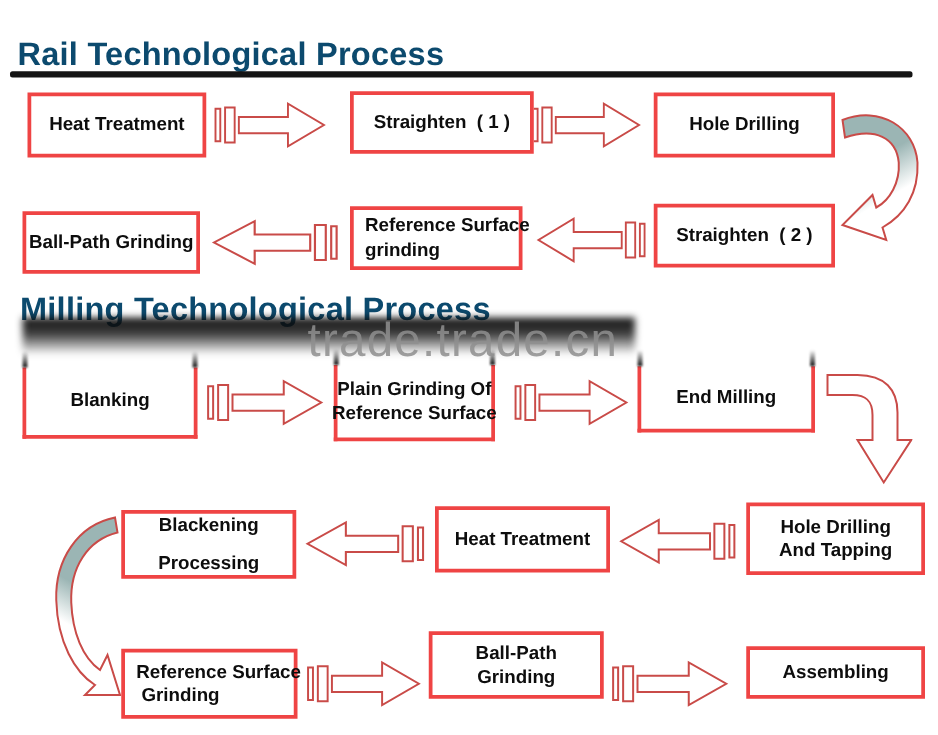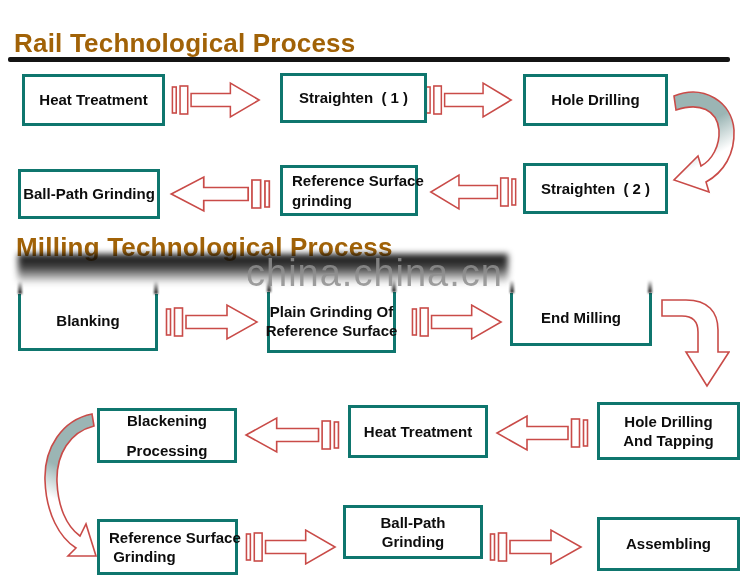--- a/index.html
+++ b/index.html
@@ -3,26 +3,26 @@
 <meta charset="utf-8">
 <style>
   html,body { margin:0; padding:0; background:#fff; }
   .stage {
     position: relative; width: 750px; height: 588px;
     background: #ffffff; overflow: hidden;
     font-family: "Liberation Sans", sans-serif;
   }
   .title {
     position: absolute; font-size: 26px; font-weight: 700;
-    color: #a16207; letter-spacing: 0.2px; white-space: pre; z-index: 2;
+    color: #0c4a6e; letter-spacing: 0.2px; white-space: pre; z-index: 2;
   }
   .rule { position: absolute; background: #141414; height: 5px; border-radius: 2px; z-index: 2; }
   .box {
     position: absolute; box-sizing: border-box; background: #fff;
-    border: 3px solid #0f766e; z-index: 3;
+    border: 3px solid #ef4444; z-index: 3;
     display: flex; flex-direction: column; justify-content: center; align-items: center;
     font-size: 15px; font-weight: 700; color: #0d0d0d; line-height: 1.3; text-align: center;
   }
   .box .ln { white-space: pre; }
   .box.align-left { align-items: flex-start; text-align: left; padding-left: 9px; }
   .box.no-top { border-top: none; }
   .tick {
     position: absolute; width: 4px; height: 13px; top: -13px;
     background: linear-gradient(to top, #161616, rgba(0,0,0,0));
     filter: blur(0.8px); z-index: 3;
@@ -118,21 +118,21 @@
       <path d="M 22 15.5 H 63 V 5 L 93 22 L 63 39 V 28.5 H 22 Z" fill="#fff" stroke="#c94b48" stroke-width="1.6"></path>
     </svg>
   </div>
 
   <div class="box" style="left:523px; top:163px; width:145px; height:51px;text-align:right;">
     <span class="ln">Straighten  ( 2 )</span>
   </div>
 
   <div class="title" style="left:16px; top:232px;">Milling Technological Process</div>
   <div class="smear"></div>
-  <div class="watermark">china.china.cn</div>
+  <div class="watermark">trade.trade.cn</div>
 
   <div class="box no-top" style="left:18px; top:294px; width:140px; height:57px;">
     <div class="tick l"></div>
     <div class="tick r"></div>
     <span class="ln">Blanking</span>
   </div>
 
   <div class="arrow" style="left:164px; top:300px; width:96px; height:44px;">
     <svg viewBox="0 0 96 44" preserveAspectRatio="none">
       <rect x="2.5" y="9" width="4" height="26" fill="#fff" stroke="#c94b48" stroke-width="1.6"></rect>
@@ -230,17 +230,17 @@
   </div>
 
   <div class="arrow" style="left:488px; top:525px; width:96px; height:44px;">
     <svg viewBox="0 0 96 44" preserveAspectRatio="none">
       <rect x="2.5" y="9" width="4" height="26" fill="#fff" stroke="#c94b48" stroke-width="1.6"></rect>
       <rect x="10.5" y="8" width="8" height="28" fill="#fff" stroke="#c94b48" stroke-width="1.6"></rect>
       <path d="M 22 15.5 H 63 V 5 L 93 22 L 63 39 V 28.5 H 22 Z" fill="#fff" stroke="#c94b48" stroke-width="1.6"></path>
     </svg>
   </div>
 
-  <div class="box" style="left:597px; top:517px; width:143px; height:54px;">
+  <div class="box" style="left:597px; top:517px; width:143px; height:42px;">
     <span class="ln">Assembling</span>
   </div>
 
 </div>
 
 </body></html>

